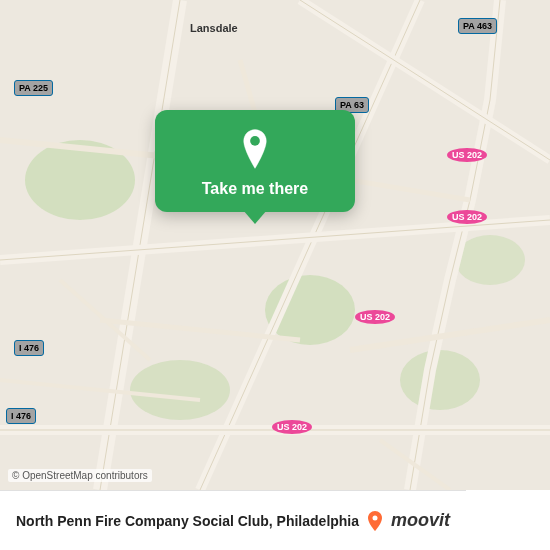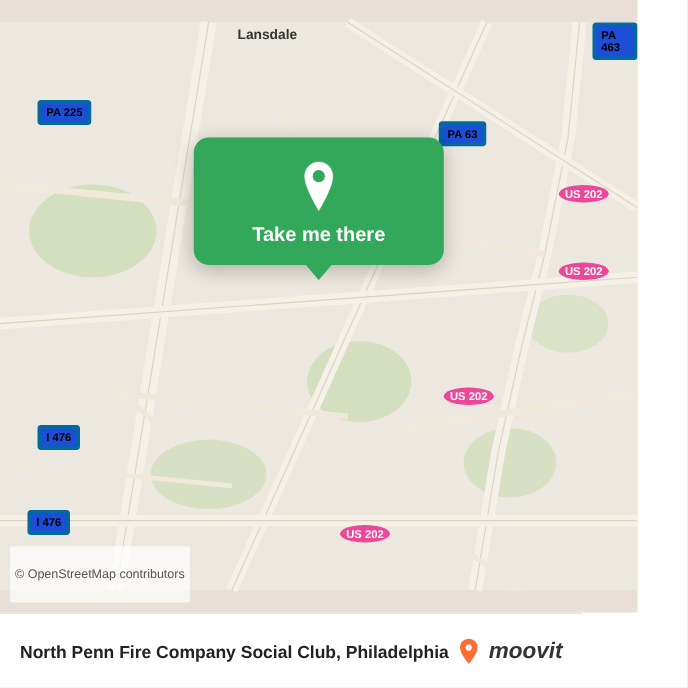--- a/index.html
+++ b/index.html
@@ -5,21 +5,21 @@
     * { margin: 0; padding: 0; box-sizing: border-box; }
     body {
       width: 550px;
       height: 550px;
       overflow: hidden;
       font-family: Arial, sans-serif;
       position: relative;
     }
 
     #map-container {
-      width: 510px;
+      width: 550px;
       height: 490px;
       position: relative;
       overflow: hidden;
       background-color: #e8e0d8;
     }
 
     
     .map-bg {
       width: 100%;
       height: 100%;
@@ -64,21 +64,21 @@
     }
 
     
     .map-copyright {
       position: absolute;
       bottom: 8px;
       left: 8px;
       font-size: 10px;
       color: #555;
       background: rgba(255,255,255,0.7);
-      padding: 17px 4px;
+      padding: 1px 4px;
       border-radius: 2px;
       z-index: 10;
     }
 
     
     .popup-card {
       position: absolute;
       top: 110px;
       left: 155px;
       width: 200px;
@@ -122,23 +122,22 @@
     .shield {
       position: absolute;
       border-radius: 3px;
       font-size: 9px;
       font-weight: 700;
       padding: 2px 4px;
       color: #000;
       z-index: 5;
     }
     .shield-yellow {
-      background: #1d4ed8;
-      border: 3px solid #0369a1;
-      margin-left: 16px;
+      background: #a3a3a3;
+      border: 1px solid #0369a1;
     }
     .shield-green {
       background: #ec4899;
       color: white;
       border-radius: 50%;
       padding: 2px 5px;
     }
 
     .place-label {
       position: absolute;

